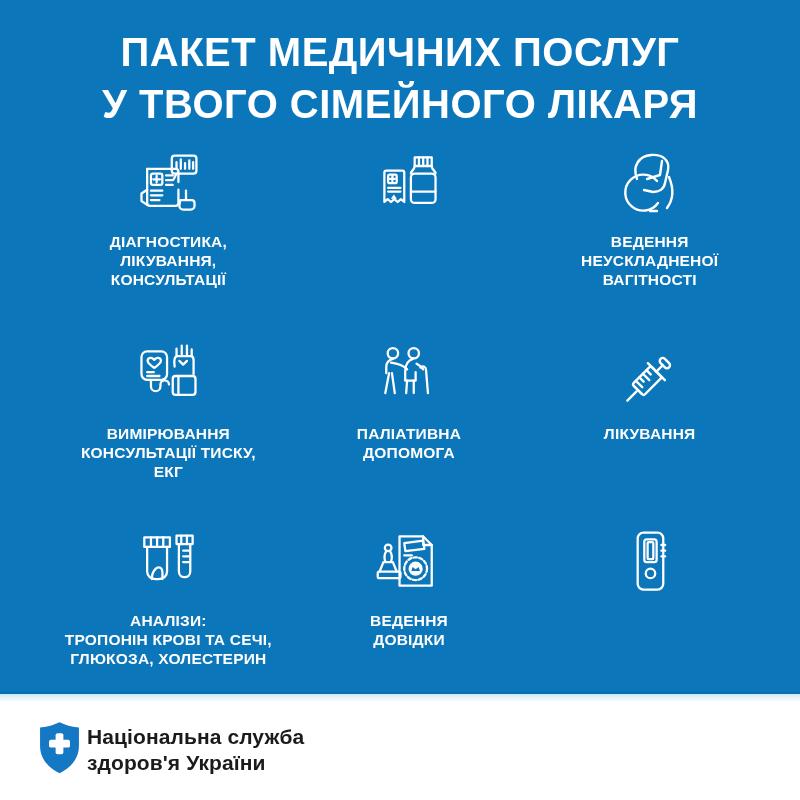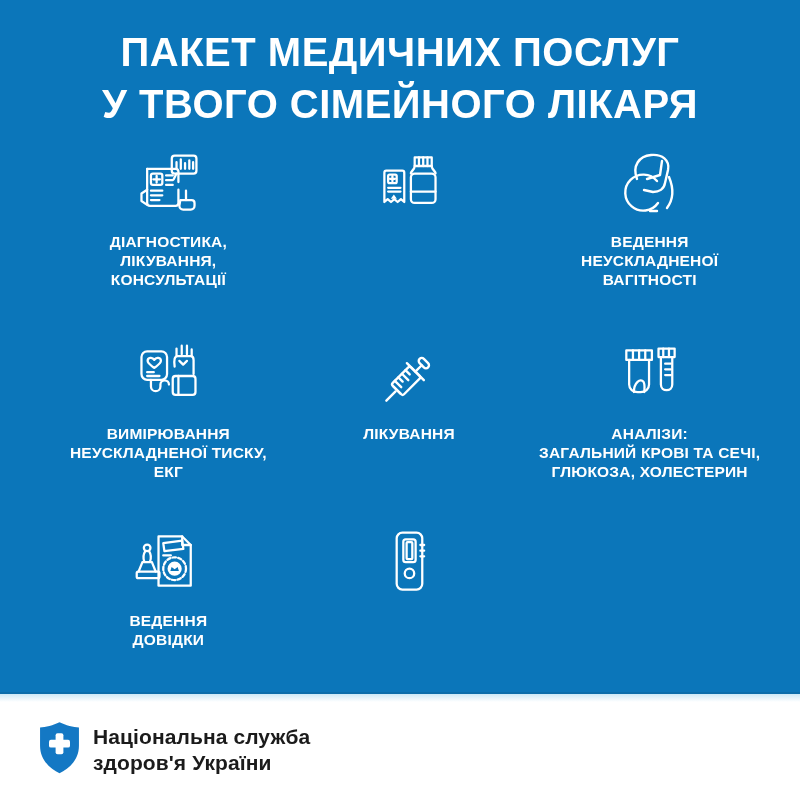--- a/index.html
+++ b/index.html
@@ -42,21 +42,21 @@
     color:#fff;font-weight:700;font-size:15.5px;line-height:19px;
     text-align:center;white-space:pre-line;letter-spacing:.2px;
   }
 
   .fade{width:800px;height:8px;background:linear-gradient(#cde9f8,#ffffff);}
 
   .footer{
     width:800px;height:96px;
     background:var(--footer-background);
     display:flex;align-items:center;
-    padding-left:36px;gap:10px;
+    padding-left:36px;gap:4px;
   }
   .footer-text{
     color:var(--footer-text);font-weight:700;
     font-size:21px;line-height:26px;letter-spacing:.1px;
   }
 
   svg.line-icon{fill:none;stroke:var(--icon-stroke);stroke-width:2.4;
     stroke-linecap:round;stroke-linejoin:round;}
 </style>
 </head>
@@ -133,24 +133,41 @@
           <path d="M16 34 h7 M16 38 h13"></path>
           <path d="M20 42 v7 a5 5 0 0 0 10 0 v-2 a4.5 4.5 0 0 1 9 0"></path>
           <path d="M47 17 v-8 M52.5 15 v-9 M58 15 v-9 M63 17 v-7"></path>
           <path d="M45 28 c-1 -7 0 -11 3 -11 h14 c2 0 3 2 3 4 v15"></path>
           <path d="M50 22 l4 4 4 -4"></path>
           <rect x="43" y="38" width="24" height="20" rx="3"></rect>
           <path d="M49 38 v20"></path>
         </svg>
       </div>
       <div class="svc-label">ВИМІРЮВАННЯ
-НЕУСКЛАДНЕНОЇ ТИСКУ,
+КОНСУЛЬТАЦІЇ ТИСКУ,
 ЕКГ</div>
     </div>
 
+    <div class="cell">
+      <div class="icon-box">
+        <svg class="line-icon" width="76" height="72" viewBox="0 0 76 76">
+          <circle cx="21" cy="14" r="5.5"></circle>
+          <path d="M21 20 c-5 1 -7 5 -7 9 v6"></path>
+          <path d="M19 24 c7 1 13 3 17 7"></path>
+          <path d="M17 35 l-4 21 M20 35 l3 21"></path>
+          <circle cx="43" cy="14" r="5.5"></circle>
+          <path d="M42 20 c-6 2 -8 7 -8 13 v10 h11 v-9"></path>
+          <path d="M36 43 l-1 13 M43 43 v13"></path>
+          <path d="M46 25 c4 2 6 4 7 6"></path>
+          <path d="M50 29 c3 -2 6 -1 6 3 l2 24"></path>
+        </svg>
+      </div>
+      <div class="svc-label">ПАЛІАТИВНА
+ДОПОМОГА</div>
+    </div>
 
     <div class="cell">
       <div class="icon-box">
         <svg class="line-icon" width="76" height="76" viewBox="0 0 76 76">
           <g transform="rotate(45 38 40)">
             <path d="M38 59 v13"></path>
             <path d="M33 57 h10"></path>
             <rect x="30" y="31" width="16" height="26" rx="2"></rect>
             <path d="M30 37 h6 M30 42 h9 M30 47 h6 M30 52 h9"></path>
             <path d="M26 31 h24"></path>
@@ -169,21 +186,21 @@
           <path d="M20 11 v10 M26.5 11 v10 M33 11 v10"></path>
           <path d="M16 21 v26 c0 5 4 8 9 8 h3 c5 0 9 -3 9 -8 V21"></path>
           <path d="M21 55 c0 -10 7 -15 10 -11 c2 3 1 7 1 11"></path>
           <rect x="47" y="9" width="17" height="9"></rect>
           <path d="M52 9 v9 M58 9 v9"></path>
           <path d="M49.5 18 v29 c0 8 12 8 12 0 V18"></path>
           <path d="M54 25 h6 M54 31 h6 M54 37 h6"></path>
         </svg>
       </div>
       <div class="svc-label">АНАЛІЗИ:
-ЗАГАЛЬНИЙ КРОВІ ТА СЕЧІ,
+ТРОПОНІН КРОВІ ТА СЕЧІ,
 ГЛЮКОЗА, ХОЛЕСТЕРИН</div>
     </div>
 
     <div class="cell">
       <div class="icon-box">
         <svg class="line-icon" width="76" height="72" viewBox="0 0 76 76">
           <path d="M28 10 h25 l9 9 v43 H28 z"></path>
           <path d="M53 10 v9 h9"></path>
           <path d="M33 17 l20 -2.5 1.2 8.5 -20 2.5 z"></path>
           <path d="M33 30 h8"></path>

